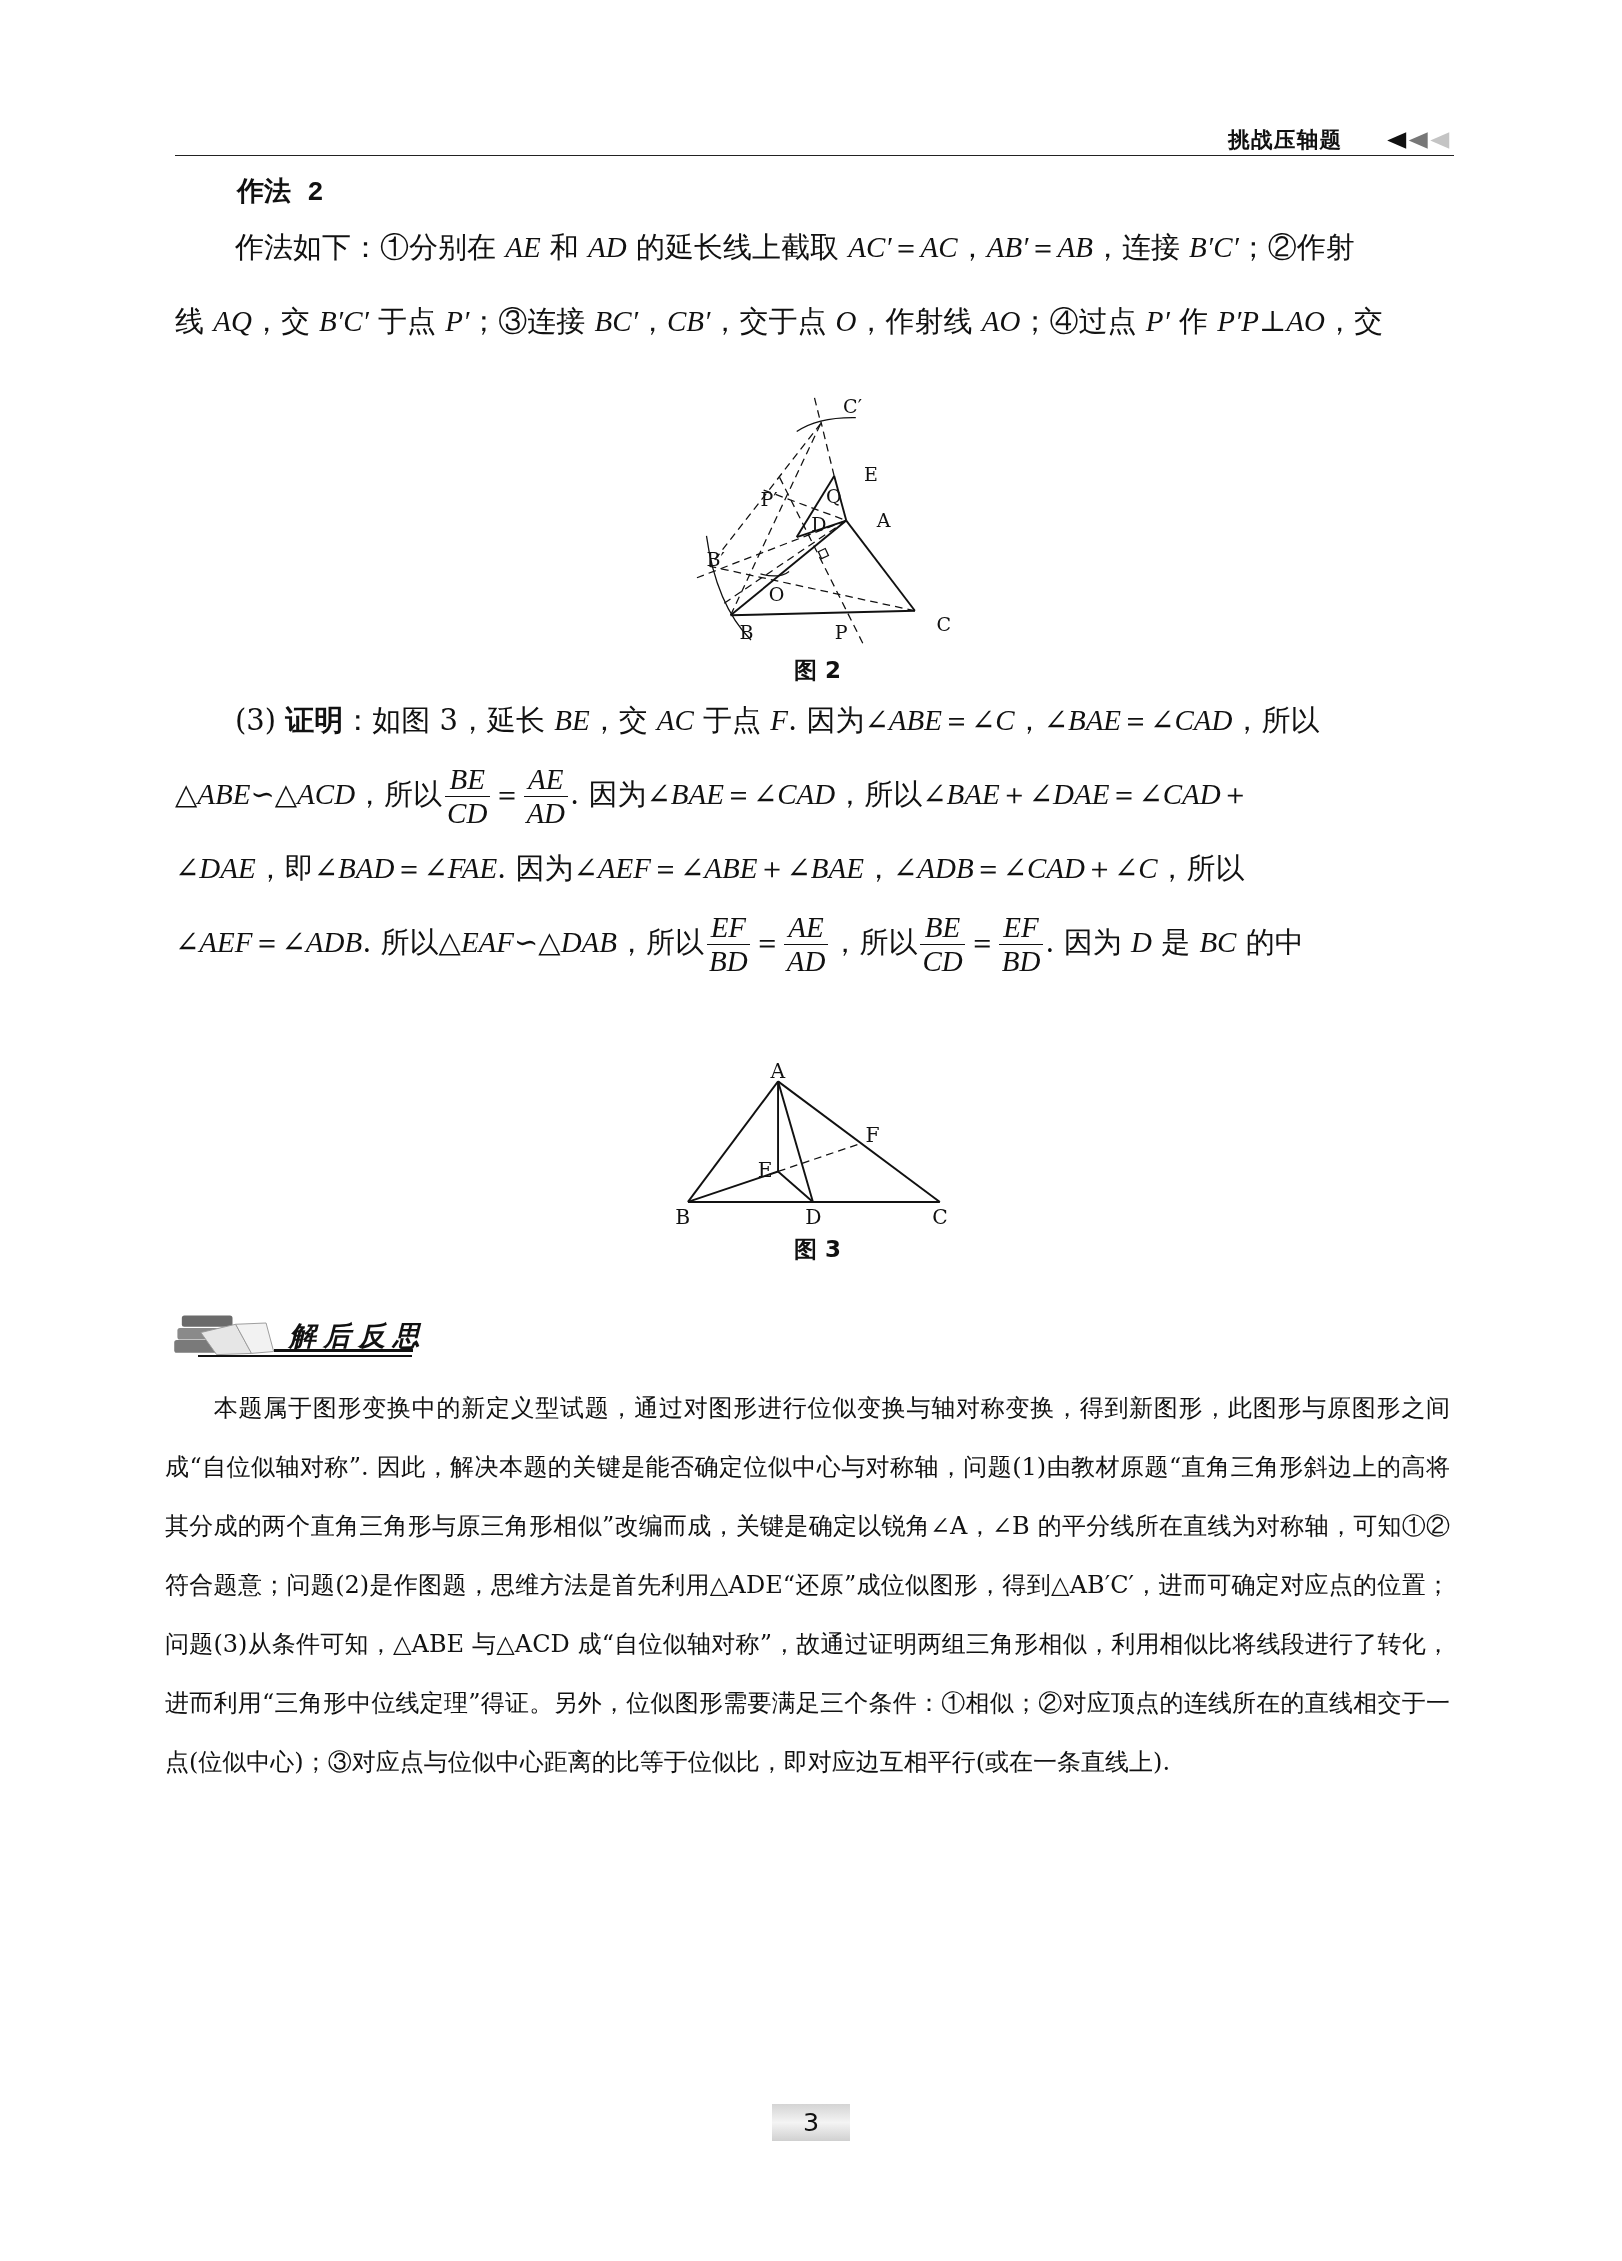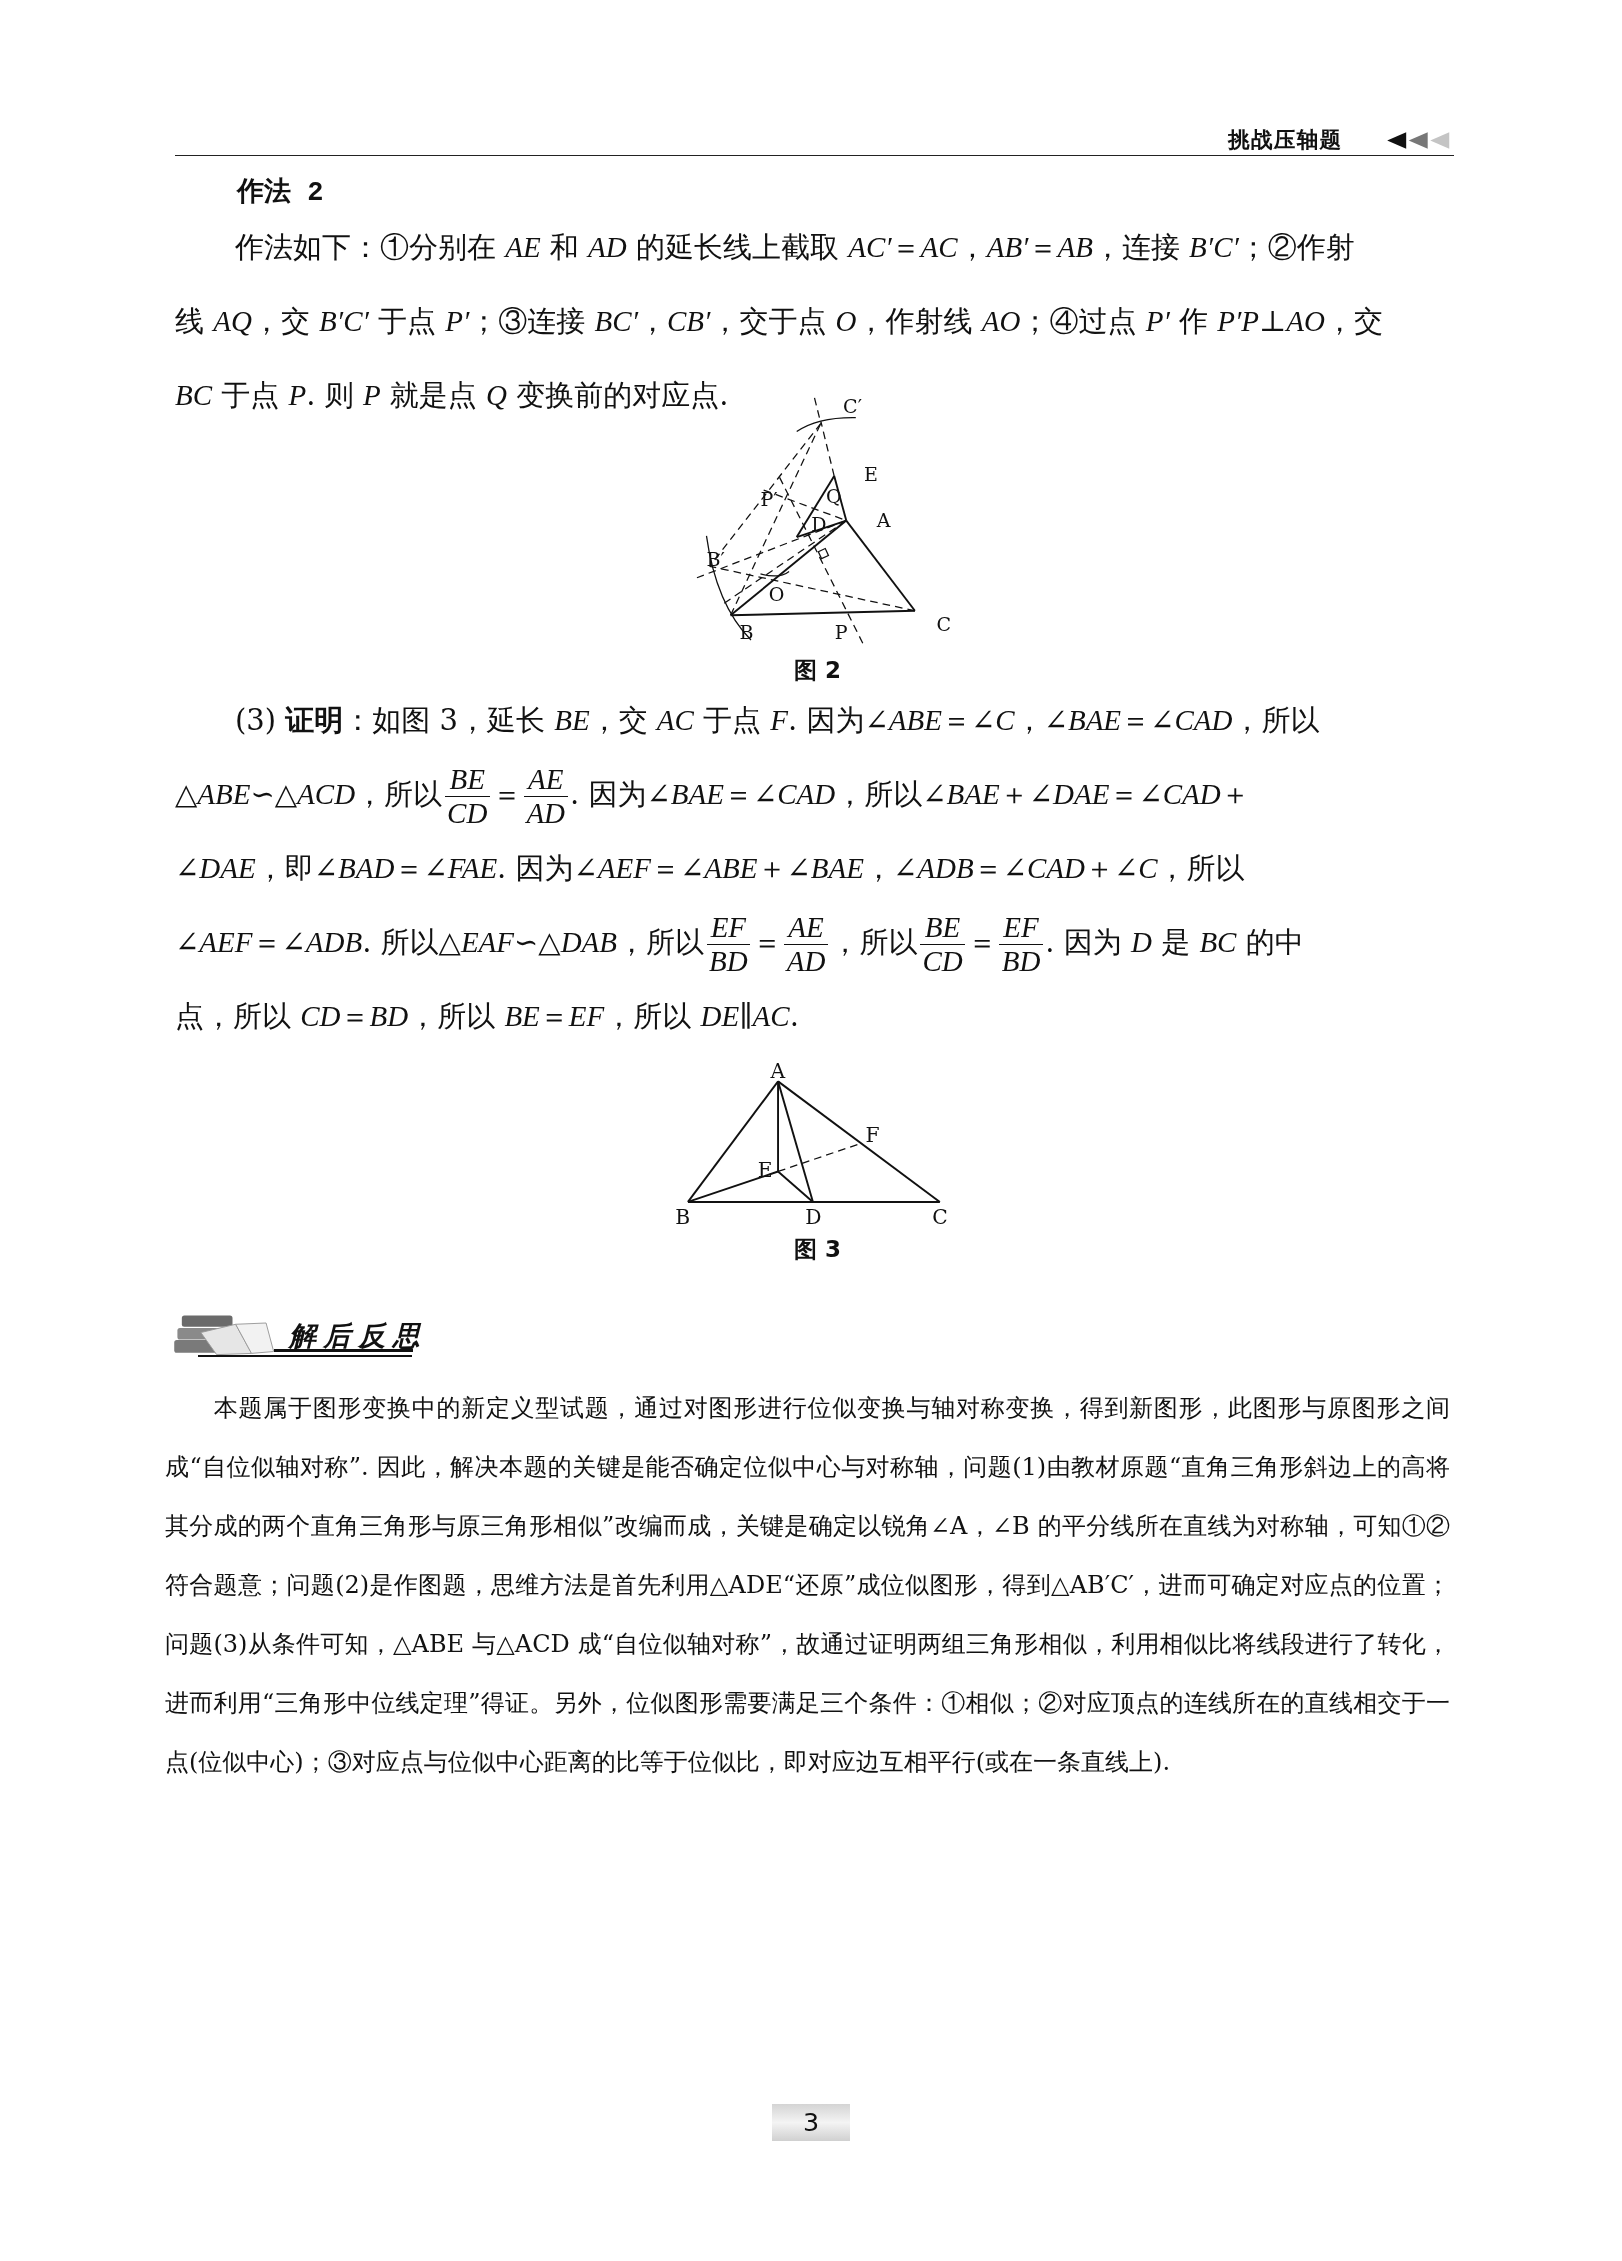--- a/index.html
+++ b/index.html
@@ -44,21 +44,20 @@
   <polygon points="0,15 30,2 30,28" fill="#111"></polygon>
   <polygon points="34,15 64,2 64,28" fill="#777"></polygon>
   <polygon points="68,15 98,2 98,28" fill="#c4c4c4"></polygon>
 </svg>
 <div class="header-rule"></div>
 
 <div class="sec-title">作法 2</div>
 <div class="para" style="top:210px;">
   <div><span class="indent"></span><span>作法如下：①分别在 </span><span class="m">AE</span><span> 和 </span><span class="m">AD</span><span> 的延长线上截取 </span><span class="m">AC′</span><span>＝</span><span class="m">AC</span><span>，</span><span class="m">AB′</span><span>＝</span><span class="m">AB</span><span>，连接 </span><span class="m">B′C′</span><span>；②作射</span></div>
   <div><span>线 </span><span class="m">AQ</span><span>，交 </span><span class="m">B′C′</span><span> 于点 </span><span class="m">P′</span><span>；③连接 </span><span class="m">BC′</span><span>，</span><span class="m">CB′</span><span>，交于点 </span><span class="m">O</span><span>，作射线 </span><span class="m">AO</span><span>；④过点 </span><span class="m">P′</span><span> 作 </span><span class="m">P′P</span><span>⊥</span><span class="m">AO</span><span>，交</span></div>
-  <div><span class="m">BC</span><span> 于点 </span><span class="m">P</span><span>. 则 </span><span class="m">P</span><span> 就是点 </span><span class="m">Q</span><span> 变换前的对应点.</span></div>
 </div>
 
 <svg class="fig" style="left:662px; top:388px;" width="305" height="274" viewBox="0 0 480 430">
   <g stroke="#111" fill="none" stroke-width="3">
 
     <line x1="290" y1="208" x2="108" y2="357"></line>
     <line x1="290" y1="208" x2="398" y2="350"></line>
     <line x1="108" y1="357" x2="398" y2="350"></line>
 
     <line x1="290" y1="208" x2="212" y2="234"></line>
@@ -95,21 +94,20 @@
     <text x="432" y="382">C</text>
   </g>
 </svg>
 <div class="caption" style="left:794px; top:655px;">图 2</div>
 
 <div class="para" style="top:683px;">
   <div><span class="indent"></span><span>(3) </span><span class="b">证明</span><span>：如图 3，延长 </span><span class="m">BE</span><span>，交 </span><span class="m">AC</span><span> 于点 </span><span class="m">F</span><span>. 因为∠</span><span class="m">ABE</span><span>＝∠</span><span class="m">C</span><span>，∠</span><span class="m">BAE</span><span>＝∠</span><span class="m">CAD</span><span>，所以</span></div>
   <div><span>△</span><span class="m">ABE</span><span>∽△</span><span class="m">ACD</span><span>，所以</span><span class="frac"><span class="num">BE</span><span class="den">CD</span></span><span>＝</span><span class="frac"><span class="num">AE</span><span class="den">AD</span></span><span>. 因为∠</span><span class="m">BAE</span><span>＝∠</span><span class="m">CAD</span><span>，所以∠</span><span class="m">BAE</span><span>＋∠</span><span class="m">DAE</span><span>＝∠</span><span class="m">CAD</span><span>＋</span></div>
   <div><span>∠</span><span class="m">DAE</span><span>，即∠</span><span class="m">BAD</span><span>＝∠</span><span class="m">FAE</span><span>. 因为∠</span><span class="m">AEF</span><span>＝∠</span><span class="m">ABE</span><span>＋∠</span><span class="m">BAE</span><span>，∠</span><span class="m">ADB</span><span>＝∠</span><span class="m">CAD</span><span>＋∠</span><span class="m">C</span><span>，所以</span></div>
   <div><span>∠</span><span class="m">AEF</span><span>＝∠</span><span class="m">ADB</span><span>. 所以△</span><span class="m">EAF</span><span>∽△</span><span class="m">DAB</span><span>，所以</span><span class="frac"><span class="num">EF</span><span class="den">BD</span></span><span>＝</span><span class="frac"><span class="num">AE</span><span class="den">AD</span></span><span>，所以</span><span class="frac"><span class="num">BE</span><span class="den">CD</span></span><span>＝</span><span class="frac"><span class="num">EF</span><span class="den">BD</span></span><span>. 因为 </span><span class="m">D</span><span> 是 </span><span class="m">BC</span><span> 的中</span></div>
-  <div><span>点，所以 </span><span class="m">CD</span><span>＝</span><span class="m">BD</span><span>，所以 </span><span class="m">BE</span><span>＝</span><span class="m">EF</span><span>，所以 </span><span class="m">DE</span><span>∥</span><span class="m">AC</span><span>.</span></div>
 </div>
 
 <svg class="fig" style="left:662px; top:1056px;" width="293" height="184" viewBox="0 0 460 290">
   <g stroke="#111" fill="none" stroke-width="3">
     <line x1="182" y1="40" x2="40" y2="230"></line>
     <line x1="182" y1="40" x2="437" y2="230"></line>
     <line x1="40" y1="230" x2="437" y2="230"></line>
     <line x1="182" y1="40" x2="182" y2="182"></line>
     <line x1="182" y1="40" x2="237" y2="230"></line>
     <line x1="40" y1="230" x2="182" y2="182"></line>

